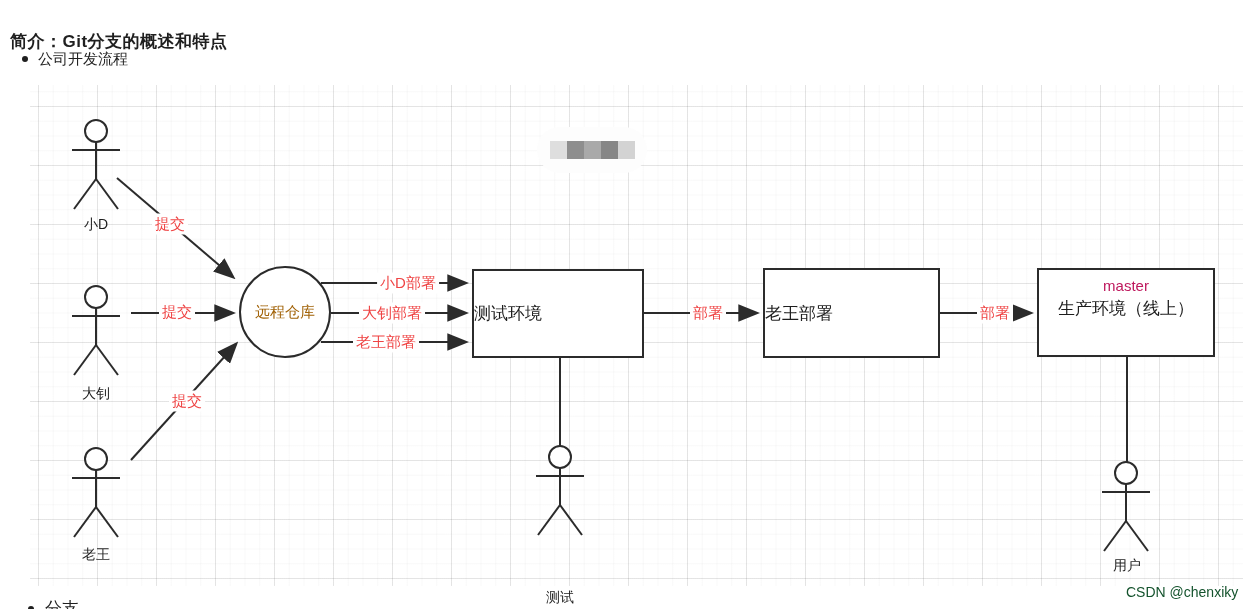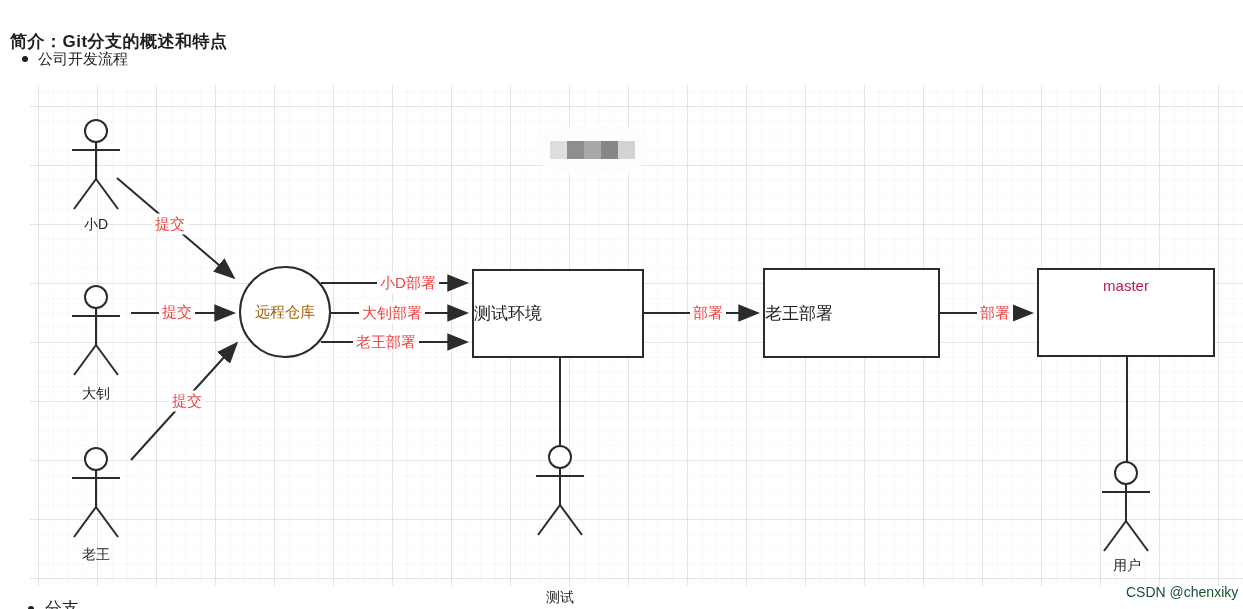--- a/index.html
+++ b/index.html
@@ -122,20 +122,21 @@
   <div class="node-box" style="left:472px; top:269px; width:172px; height:89px;">
     <span>测试环境</span>
   </div>
 
   <div class="node-box" style="left:763px; top:268px; width:177px; height:90px;">
     <span>老王部署</span>
   </div>
 
   <div class="node-box prod" style="left:1037px; top:268px; width:178px; height:89px;">
     <span class="branch-tag">master</span>
+    <span class="prod-label">生产环境（线上）</span>
   </div>
 
   <div class="edge-label" style="left:170px; top:224px;">提交</div>
   <div class="edge-label" style="left:177px; top:312px;">提交</div>
   <div class="edge-label" style="left:187px; top:401px;">提交</div>
   <div class="edge-label" style="left:408px; top:283px;">小D部署</div>
   <div class="edge-label" style="left:392px; top:313px;">大钊部署</div>
   <div class="edge-label" style="left:386px; top:342px;">老王部署</div>
   <div class="edge-label" style="left:708px; top:313px;">部署</div>
   <div class="edge-label" style="left:995px; top:313px;">部署</div>

